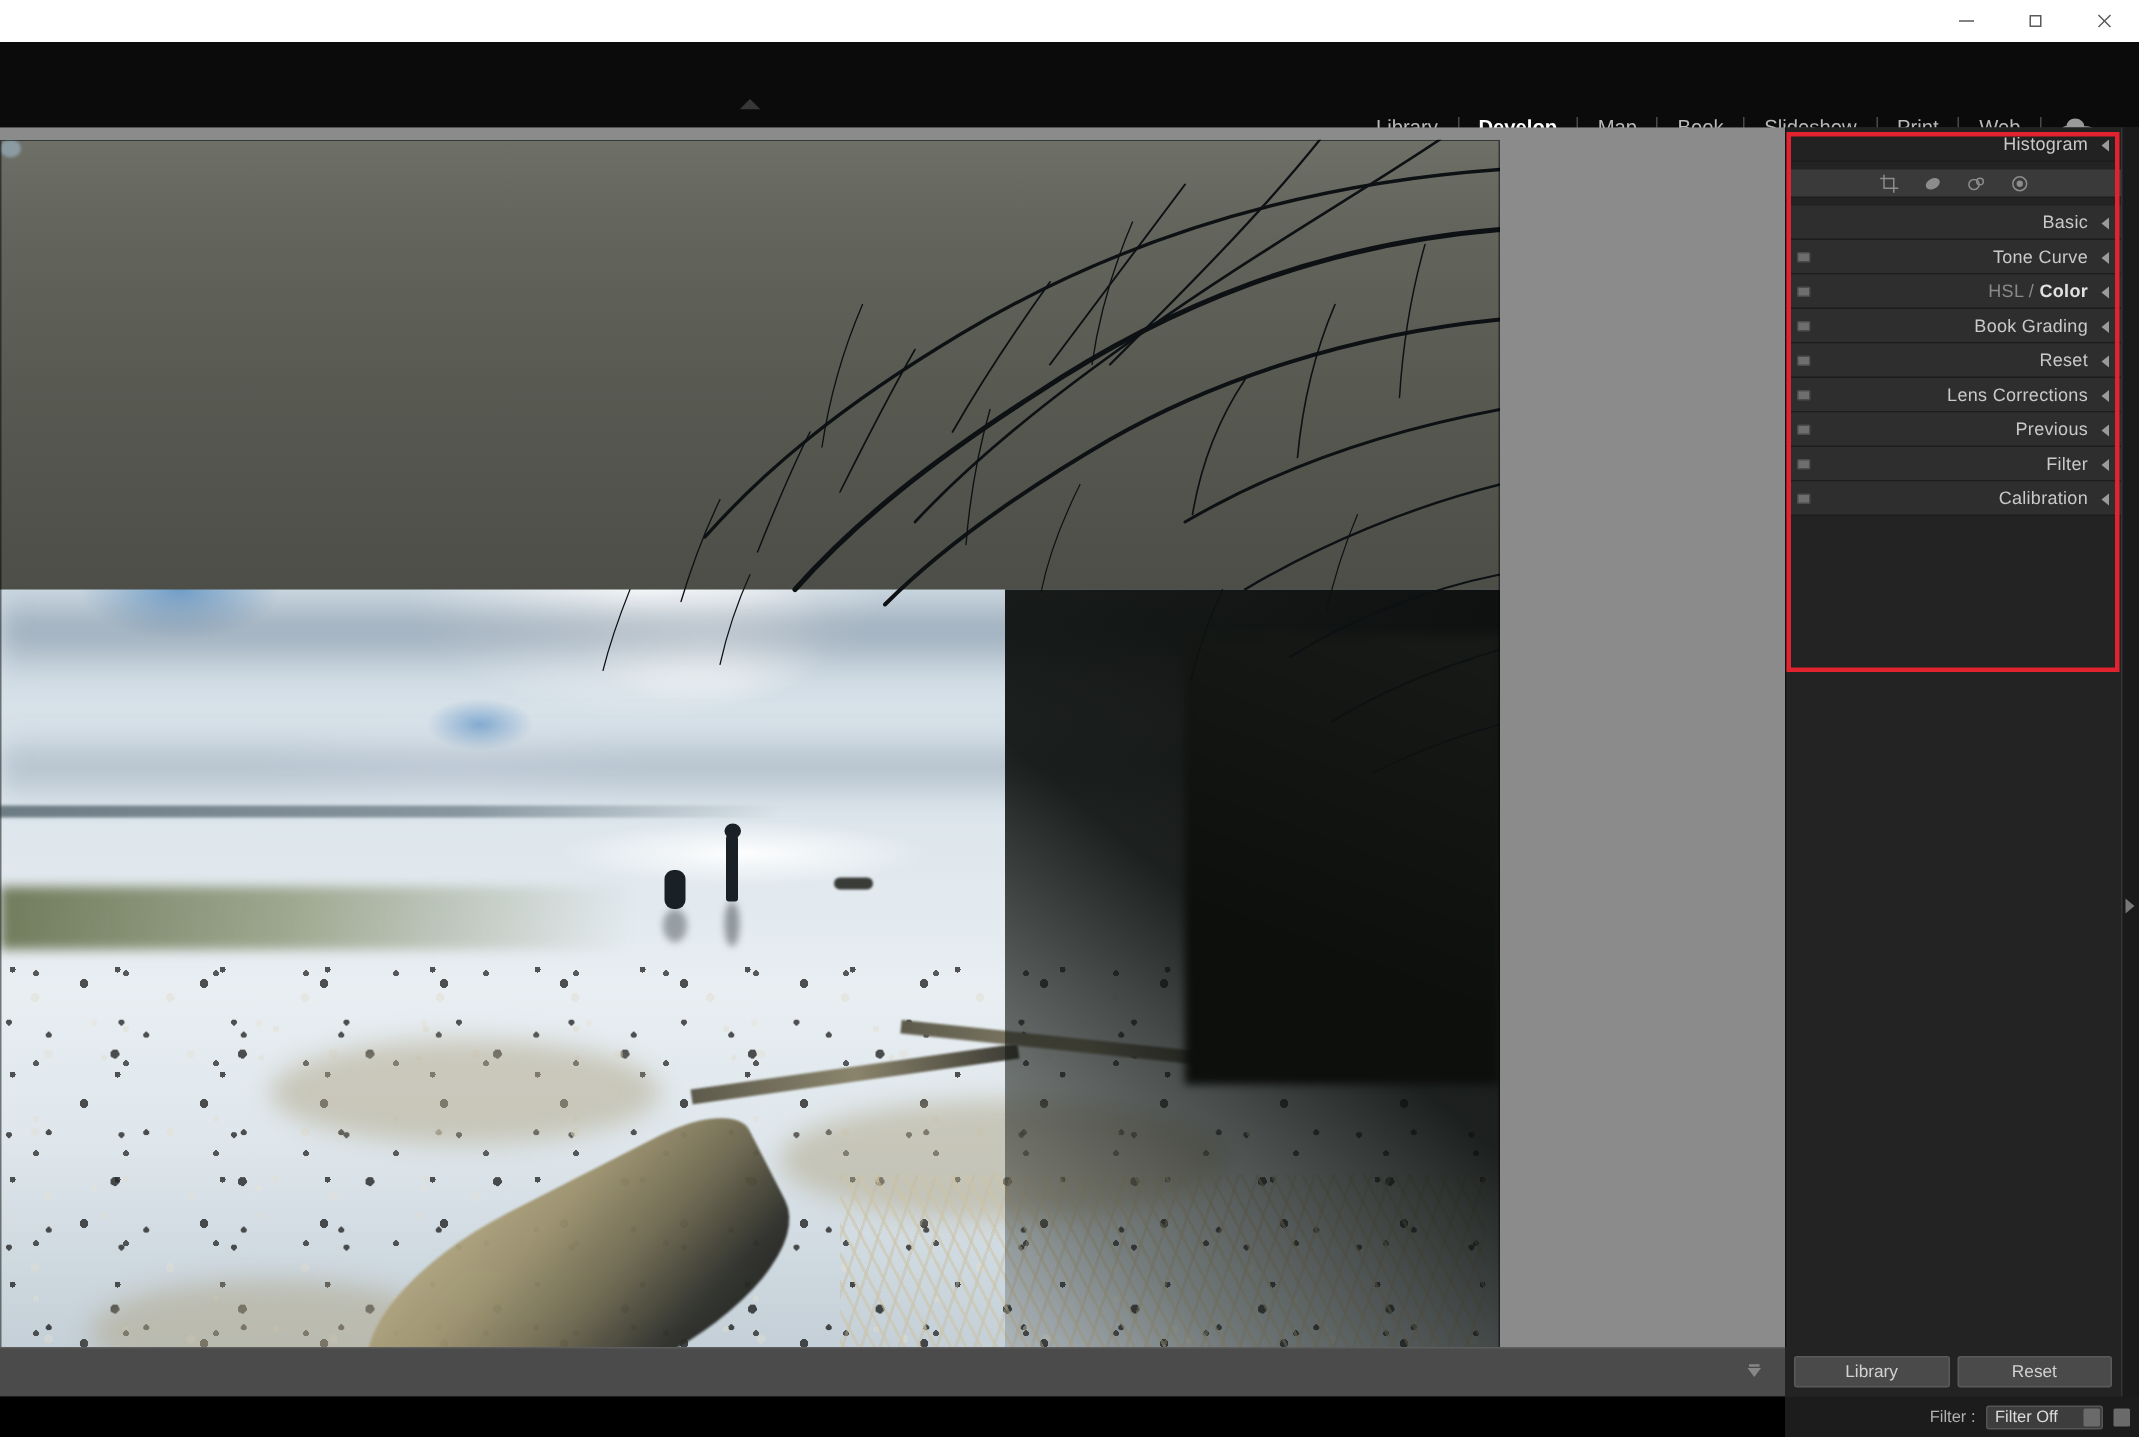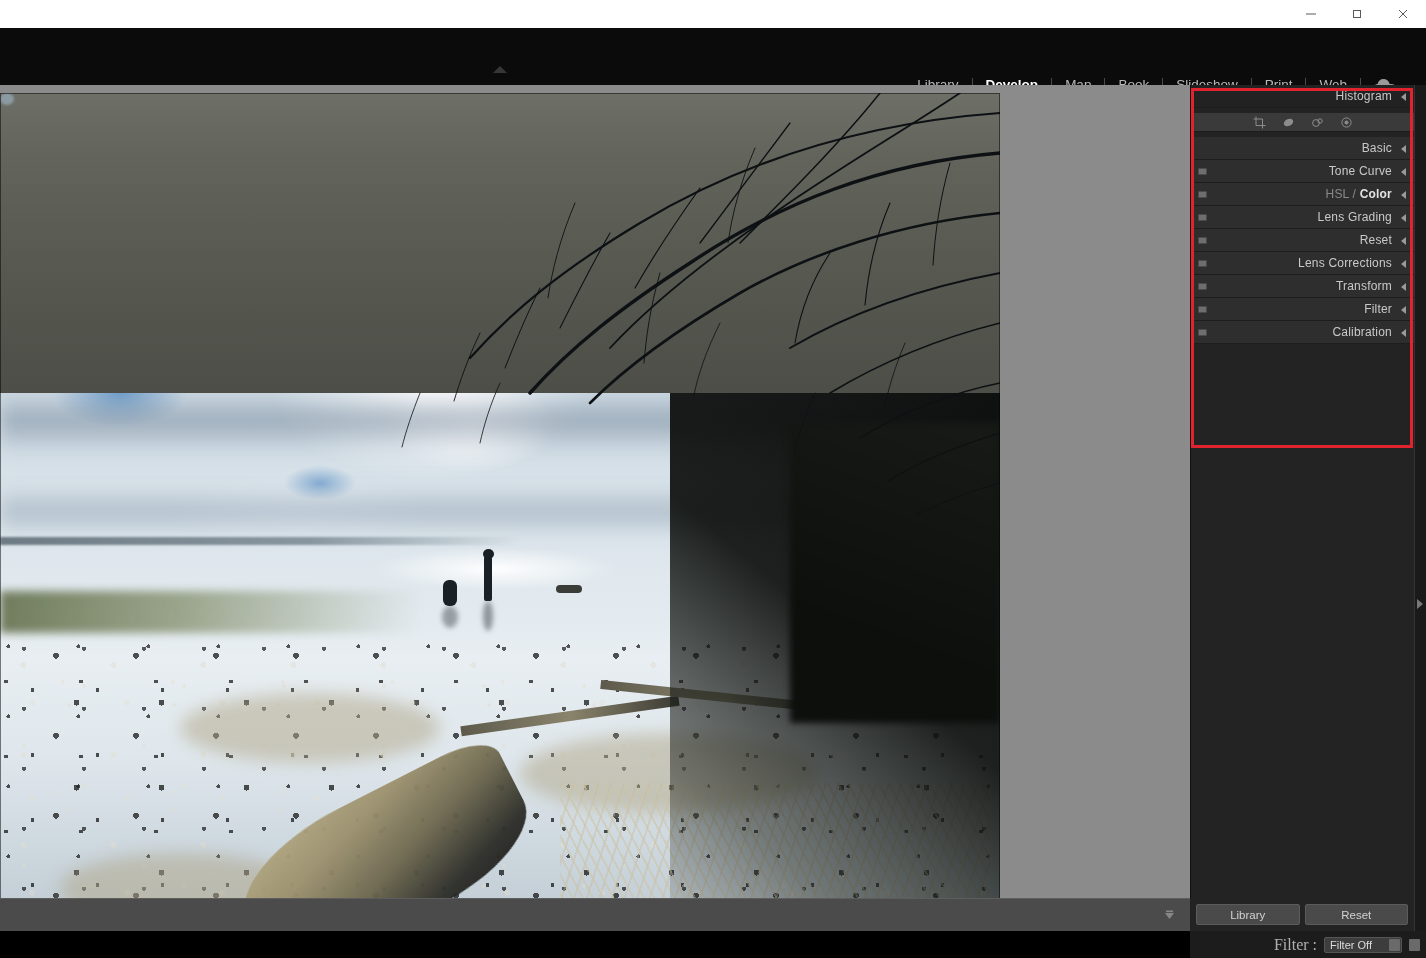--- a/index.html
+++ b/index.html
@@ -161,21 +161,21 @@
 
   
   #panel-buttons { position:absolute; left:1190px; top:898px; width:224px; height:33px;
     background:#232323; display:flex; align-items:center; gap:5px; padding:0 6px; }
   .pbtn { flex:1; height:21px; background:#4a4a4a; border:1px solid #5b5b5b;
     border-radius:2px; color:#d2d2d2; font-size:11.5px; display:flex;
     align-items:center; justify-content:center; }
   #filterbar { position:absolute; left:1190px; top:931px; width:236px; height:27px;
     background:#1c1c1c; display:flex; align-items:center; justify-content:flex-end;
     gap:7px; padding-right:6px; }
-  #filterbar .flabel { color:#b0b0b0; font-size:16px;font-family:Liberation Serif, serif; }
+  #filterbar .flabel { color:#b0b0b0; font-size:11px; }
   #filter-select { width:78px; height:16px; background:#3d3d3d; border:1px solid #555;
     border-radius:2px; display:flex; align-items:center; padding-left:5px;
     color:#dcdcdc; font-size:11px; position:relative; }
   #filter-stepper { position:absolute; right:1px; top:1px; width:11px; height:12px;
     background:#6a6a6a; border-radius:1px; }
   #filter-swatch { width:11px; height:12px; background:#6a6a6a; border-radius:1px; }
   #bottomleft { position:absolute; left:0; top:931px; width:1190px; height:27px;
     background:#000; }
 </style>
 </head>
@@ -361,39 +361,39 @@
   </div>
 
   <div class="panel-row">
     <span class="sw"></span>
     <span class="label"><span class="dim">HSL</span><span class="dim"> / </span><span class="bright">Color</span></span>
     <span class="tri"></span>
   </div>
 
   <div class="panel-row">
     <span class="sw"></span>
-    <span class="label">Lens Grading</span>
+    <span class="label">Book Grading</span>
     <span class="tri"></span>
   </div>
 
   <div class="panel-row">
     <span class="sw"></span>
     <span class="label">Reset</span>
     <span class="tri"></span>
   </div>
 
   <div class="panel-row">
     <span class="sw"></span>
     <span class="label">Lens Corrections</span>
     <span class="tri"></span>
   </div>
 
   <div class="panel-row">
     <span class="sw"></span>
-    <span class="label">Transform</span>
+    <span class="label">Previous</span>
     <span class="tri"></span>
   </div>
 
   <div class="panel-row">
     <span class="sw"></span>
     <span class="label">Filter</span>
     <span class="tri"></span>
   </div>
 
   <div class="panel-row">

